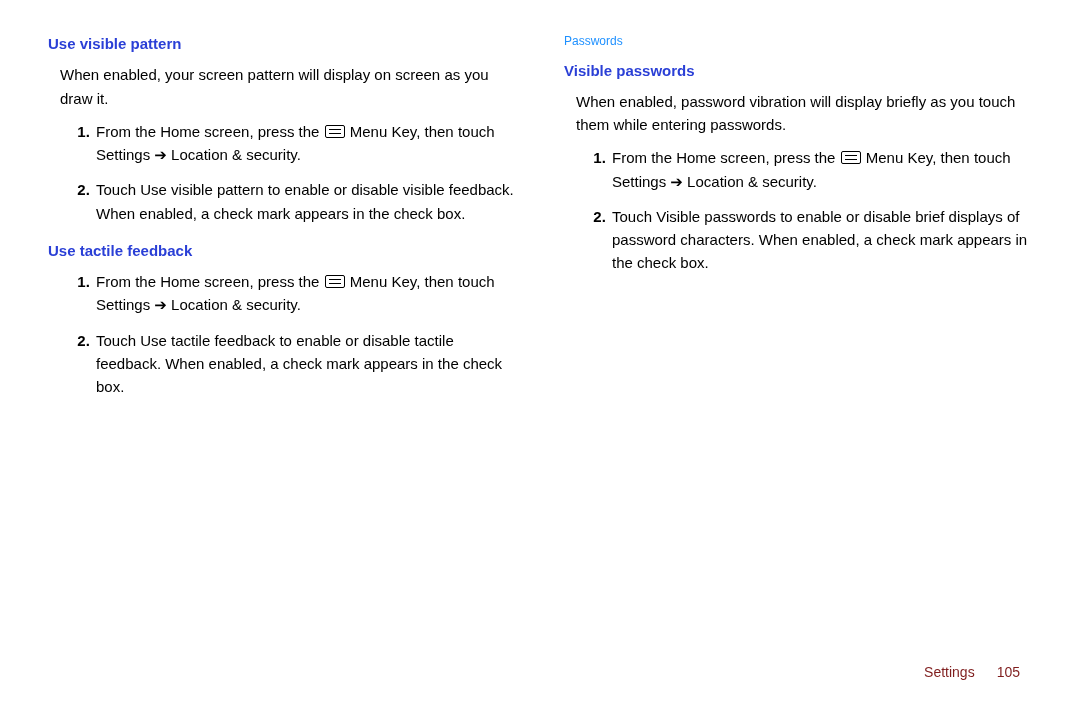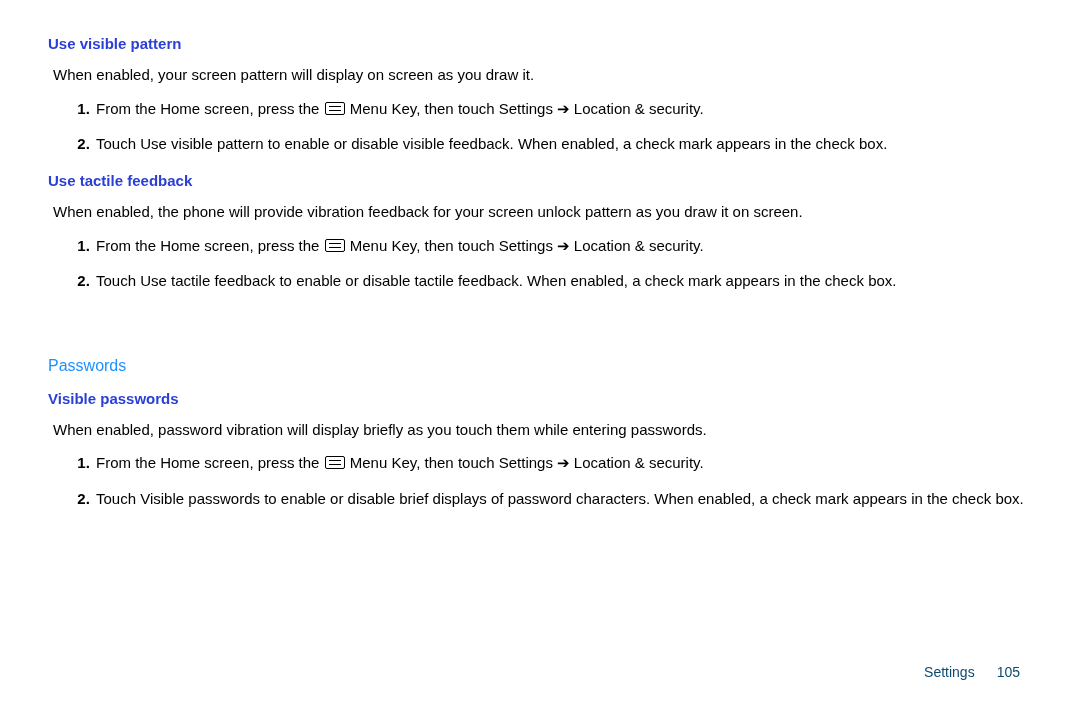--- a/index.html
+++ b/index.html
@@ -14,40 +14,39 @@
   .page {
     position: relative;
     width: 1080px;
     height: 720px;
     box-sizing: border-box;
     padding: 32px 48px 32px 48px;
   }
   .cols {
     display: flex;
     gap: 48px;
-    flex-direction: column;
   }
   .col {
     flex: 1 1 0;
     font-size: 15px;
     line-height: 1.55;
   }
   .blue-head {
     color: #2a3fd6;
     font-weight: 700;
     font-size: 15px;
     margin: 0 0 8px 0;
   }
   .cyan-head {
     color: #1e90ff;
-    font-size: 16px;
+    font-size: 12px;
     font-weight: 400;
     margin: 0 0 8px 0;
   }
-  p { margin: 4px 0 10px 5px; }
+  p { margin: 4px 0 10px 12px; }
   ol {
     margin: 6px 0 14px 0;
     padding-left: 46px;
   }
   ol li {
     padding-left: 2px;
     margin-bottom: 12px;
   }
   ol li::marker { font-weight: 700; }
   .bold { font-weight: 400; }
@@ -71,21 +70,21 @@
     height: 1px;
     background: #000;
   }
   .menu-icon::before { top: 3px; }
   .menu-icon::after  { top: 7px; }
   .footer {
     position: absolute;
     bottom: 40px;
     right: 60px;
     font-size: 14px;
-    color: #0c4a6e;
+    color: #7f1d1d;
   }
   .footer .sec { margin-right: 22px; }
 </style>
 </head>
 <body>
 
 <div class="page">
   <div class="cols">
 
     <div class="col">
@@ -94,21 +93,20 @@
       <ol>
         <li>
           <span>From the Home screen, press the </span><span class="menu-icon"></span><span class="bold"> Menu Key</span><span>, then touch </span><span class="bold">Settings ➔ Location &amp; security</span><span>.</span>
         </li>
         <li>
           <span>Touch </span><span class="bold">Use visible pattern</span><span> to enable or disable visible feedback. When enabled, a check mark appears in the check box.</span>
         </li>
       </ol>
 
       <div class="blue-head">Use tactile feedback</div>
-      <p>When enabled, the phone will provide vibration feedback for your screen unlock pattern as you draw it on screen.</p>
       <ol>
         <li>
           <span>From the Home screen, press the </span><span class="menu-icon"></span><span class="bold"> Menu Key</span><span>, then touch </span><span class="bold">Settings ➔ Location &amp; security</span><span>.</span>
         </li>
         <li>
           <span>Touch </span><span class="bold">Use tactile feedback</span><span> to enable or disable tactile feedback. When enabled, a check mark appears in the check box.</span>
         </li>
       </ol>
     </div>
 

